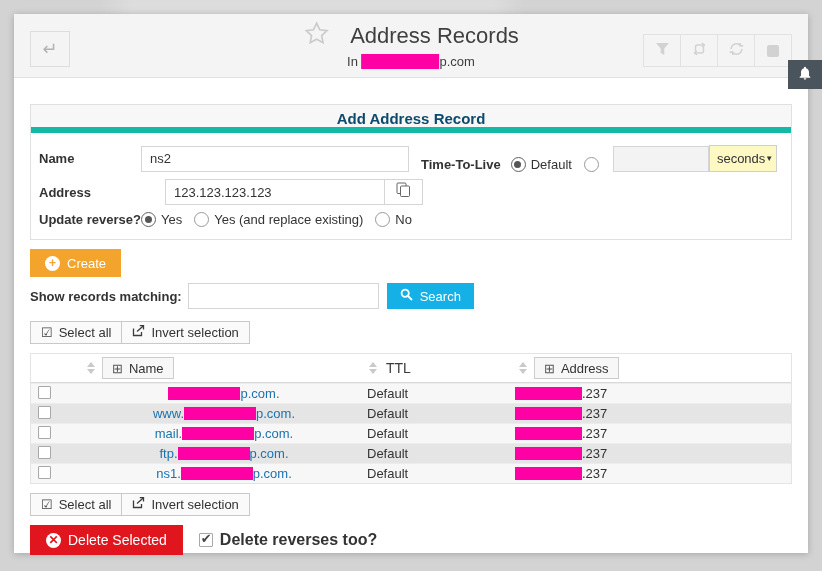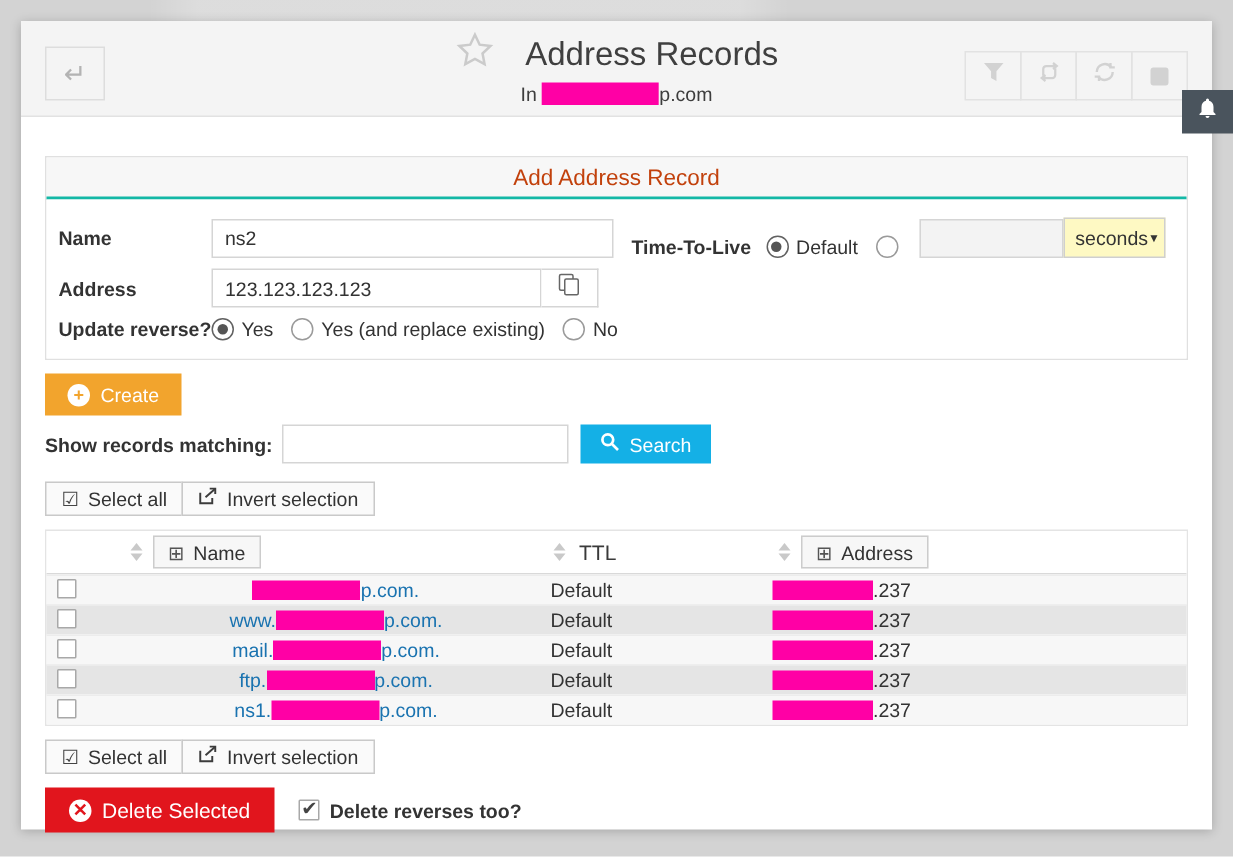--- a/index.html
+++ b/index.html
@@ -39,33 +39,33 @@
   .stop-sq{ width:12px; height:12px; background:#d2d2d2; border-radius:2px; display:inline-block;}
   .bell-tab{
     position:absolute; right:0; top:60px; width:34px; height:29px;
     background:var(--bell-tab,#4a545d); display:flex; align-items:center; justify-content:center;
     z-index:9; cursor:pointer;
   }
   
   .content{ padding:0 16px; }
   .panel{ margin-top:26px; border:1px solid #e0e0e0; }
   .panel-header{
-    background:#f7f7f7; border-bottom:2px solid #14b8a6; height:28px;
-    text-align:center; font-size:15px; color:#c2410c; line-height:27px;
+    background:#f7f7f7; border-bottom:6px solid #14b8a6; height:28px;
+    text-align:center; font-size:15px; color:#0c4a6e; line-height:27px;font-weight:bold;
   }
   .panel-body{ padding:12px 8px 10px; background:#fff; }
   .frow{ display:flex; align-items:center; margin-bottom:7px; }
   .frow:last-child{ margin-bottom:2px; }
   .flabel{ width:102px; flex-shrink:0; font-weight:bold; font-size:13px; color:#333; }
   input[type=text]{
     height:26px; border:1px solid #d5d5d5; padding:4px 8px; font-size:13px;
     font-family:"Liberation Sans",sans-serif; color:#333; outline:none;
   }
   .name-input{ width:268px; }
-  .addr-input{ width:220px; }
+  .addr-input{ width:220px;margin-left:24px; }
   .copy-btn{
     width:38px; height:26px; border:1px solid #d5d5d5; border-left:none; background:#fff;
     display:flex; align-items:center; justify-content:center; cursor:pointer;
   }
   .ttl-cluster{ display:flex; align-items:flex-end; margin-left:12px; }
   .ttl-label{ font-weight:bold; font-size:13px; color:#333; margin-right:10px; }
   .radio{ width:15px; height:15px; border:1.5px solid #9a9a9a; border-radius:50%; background:#fff; display:inline-block; position:relative; flex-shrink:0;}
   .radio.checked{ border-color:#616161; }
   .radio.checked::after{ content:""; position:absolute; left:2.5px; top:2.5px; width:7px; height:7px; border-radius:50%; background:#555; }
   .ropt{ display:flex; align-items:center; gap:5px; font-size:13px; color:#333; margin-right:12px; cursor:pointer;}
@@ -121,21 +121,21 @@
   .cell-ttl{ padding-left:2px; color:#333; }
   .cell-addr{ padding-left:2px; color:#333; white-space:nowrap; }
   .redact{ display:inline-block; background:var(--redaction,#ff00a5); vertical-align:-2px; }
   .redact.sub{ width:78px; height:15px; vertical-align:-3px; }
   .redact.nm{ width:72px; height:13px; }
   .redact.ad{ width:67px; height:13px; }
   
   .footer-row{ display:flex; align-items:center; margin-top:9px; }
   .delete-btn{ background:var(--accent-red,#e1151d); color:#fff; height:30px; padding:0 16px; font-size:14px; }
   .rev-check{ display:flex; align-items:center; gap:7px; margin-left:16px; cursor:pointer; }
-  .rev-label{ font-weight:bold; font-size:13px; color:#333; }
+  .rev-label{ font-weight:bold; font-size:16px; color:#333; }
 </style>
 </head>
 <body>
 
 <div class="top-strip"></div>
 
 <div class="modal">
 
   <div class="modal-header">
     <div class="back-btn">

